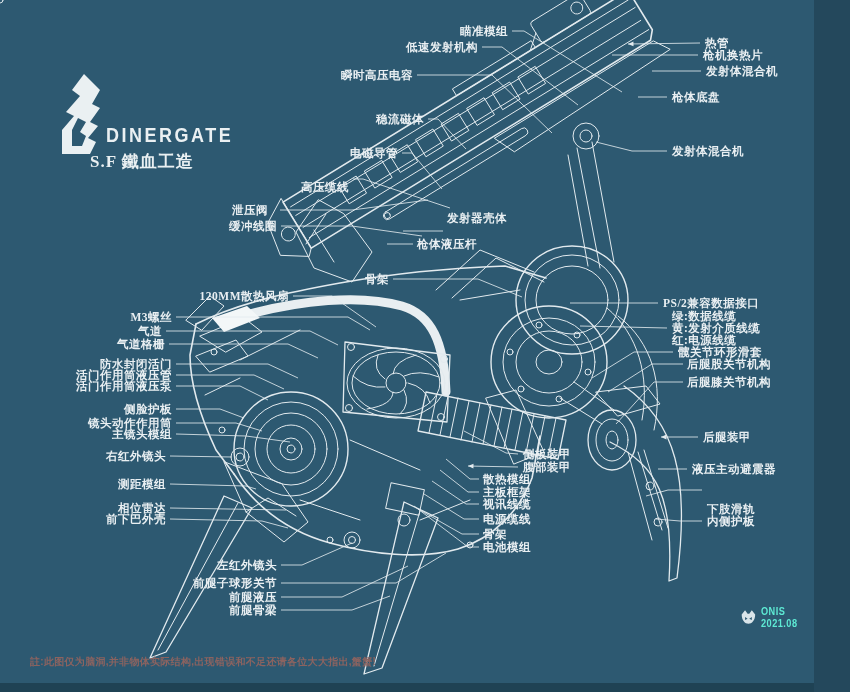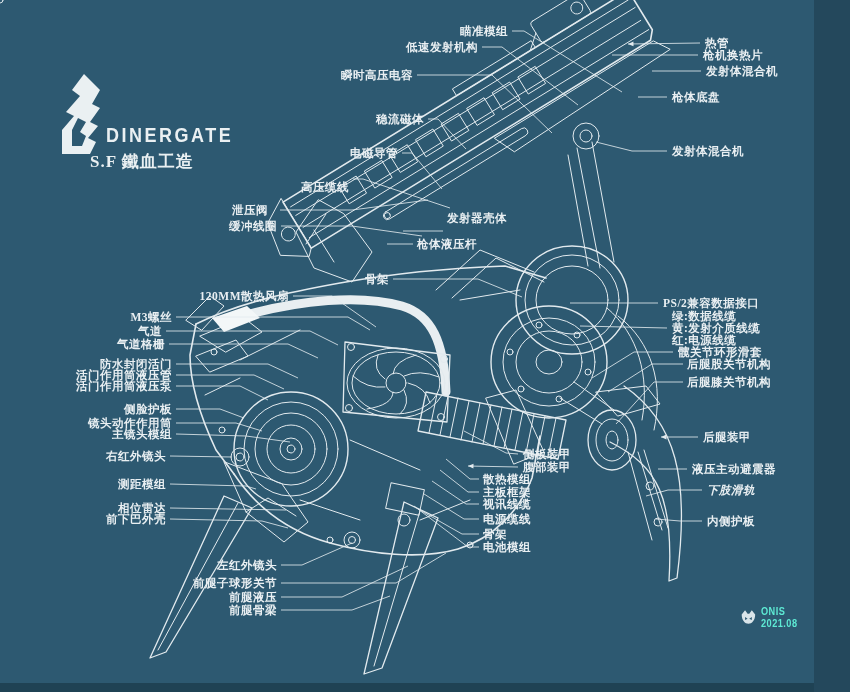--- a/index.html
+++ b/index.html
@@ -299,21 +299,21 @@
       <div class="part-label al" style="left: 672px; top: 151px;">发射体混合机</div>
       <div class="part-label al" style="left: 663px; top: 303px;">PS/2兼容数据接口</div>
       <div class="part-label al" style="left: 672px; top: 316px;">绿:数据线缆</div>
       <div class="part-label al" style="left: 672px; top: 328px;">黄:发射介质线缆</div>
       <div class="part-label al" style="left: 672px; top: 340px;">红:电源线缆</div>
       <div class="part-label al" style="left: 678px; top: 352px;">髋关节环形滑套</div>
       <div class="part-label al" style="left: 687px; top: 364px;">后腿股关节机构</div>
       <div class="part-label al" style="left: 687px; top: 382px;">后腿膝关节机构</div>
       <div class="part-label al" style="left: 703px; top: 437px;">后腿装甲</div>
       <div class="part-label al" style="left: 692px; top: 469px;">液压主动避震器</div>
-      <div class="part-label al" style="left: 707px; top: 490px; font-style: italic;">下肢滑轨</div>
+      <div class="part-label al" style="left: 707px; top: 509px;">下肢滑轨</div>
       <div class="part-label al" style="left: 707px; top: 521px;">内侧护板</div>
       <div class="part-label al" style="left: 523px; top: 454px;">侧板装甲</div>
       <div class="part-label al" style="left: 523px; top: 467px;">腹部装甲</div>
       <div class="part-label al" style="left: 483px; top: 479px;">散热模组</div>
       <div class="part-label al" style="left: 483px; top: 492px;">主板框架</div>
       <div class="part-label al" style="left: 483px; top: 504px;">视讯线缆</div>
       <div class="part-label al" style="left: 483px; top: 519px;">电源缆线</div>
       <div class="part-label al" style="left: 483px; top: 534px;">骨架</div>
       <div class="part-label al" style="left: 483px; top: 547px;">电池模组</div>
     </div>
@@ -329,14 +329,15 @@
 
   <div id="watermark">
     <svg width="22" height="20" viewBox="0 0 20 18">
       <path d="M2,6 L6,1 L9,5 L11,5 L14,1 L18,6 C18,13 14,17 10,17 C6,17 2,13 2,6 Z" fill="#d9e4e9"></path>
       <path d="M6,9 L9,11 L6,12.5 Z" fill="#2d5971"></path>
       <path d="M14,9 L11,11 L14,12.5 Z" fill="#2d5971"></path>
     </svg>
     <span id="watermark-text">ONIS 2021.08</span>
   </div>
 
+  <div id="footnote">註:此图仅为脑洞,并非物体实际结构,出现错误和不足还请各位大大指出,蟹蟹!</div>
   <div id="bottom-bar"></div>
 </div>
 
 </body></html>

